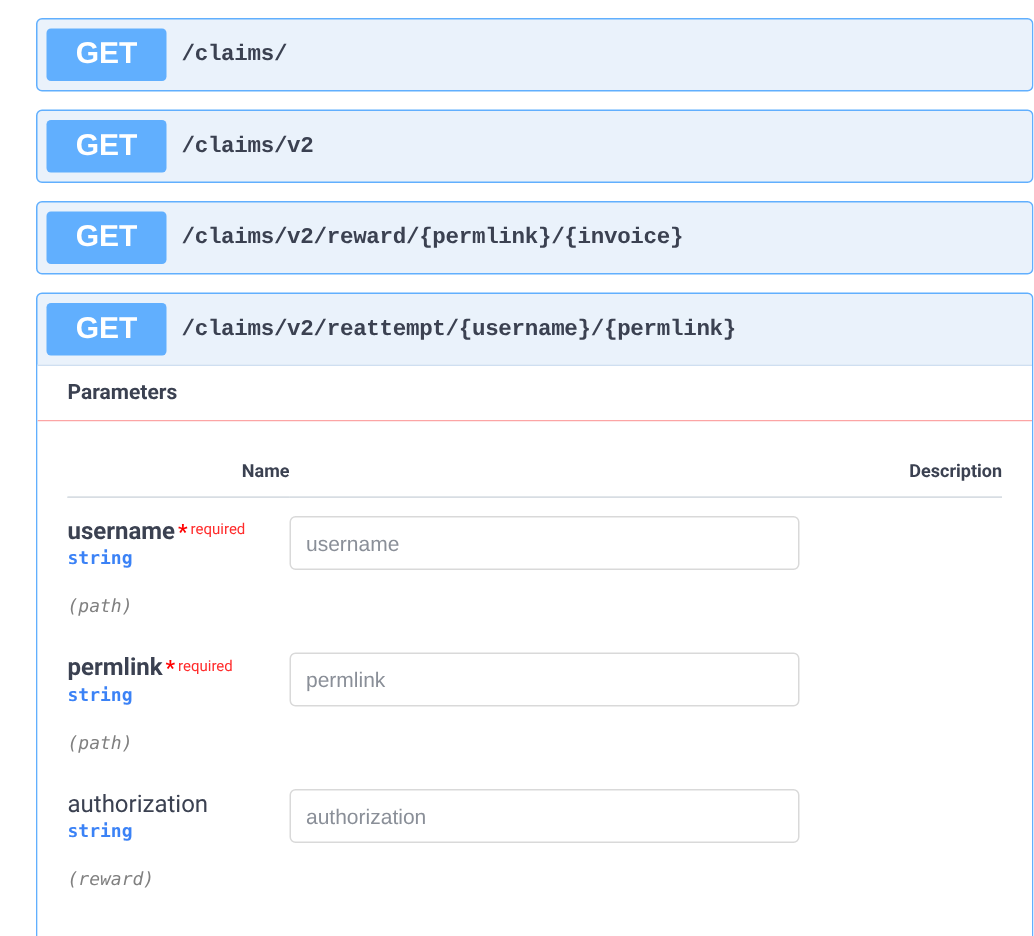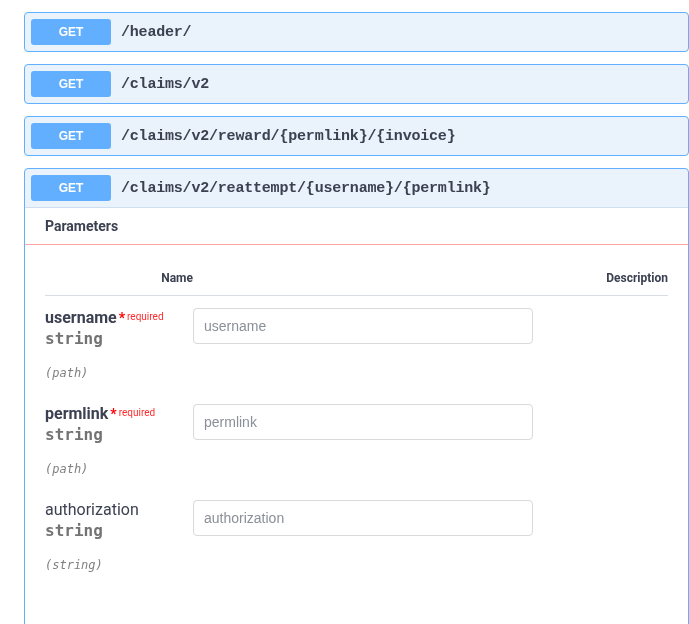--- a/index.html
+++ b/index.html
@@ -23,21 +23,21 @@
   .opblock-summary {
     display: flex;
     align-items: center;
     padding: 6px;
     cursor: pointer;
   }
   .method-badge {
     background: #61affe;
     color: #fff;
     font-weight: 700;
-    font-size: 12px;
+    font-size: 20px;
     padding: 6px 0;
     width: 80px;
     text-align: center;
     border-radius: 3px;
     margin-right: 10px;
     font-family: -apple-system, sans-serif;
   }
   .path {
     font-family: "SFMono-Regular", Consolas, "Liberation Mono", Menlo, monospace;
     font-size: 15px;
@@ -90,23 +90,23 @@
   .required-text {
     color: #ff2b2b;
     font-size: 10px;
     font-weight: 400;
     padding-left: 2px;
     position: relative;
     top: -3px;
   }
   .param-type {
     font-family: "SFMono-Regular", Consolas, monospace;
-    font-size: 16px;
+    font-size: 12px;
     font-weight: 600;
-    color: #737373;
+    color: #3b82f6;
     margin-top: 2px;
   }
   .param-in {
     font-family: "SFMono-Regular", Consolas, monospace;
     font-size: 12px;
     font-style: italic;
     color: #808080;
     margin-top: 18px;
   }
   input.param-input {
@@ -120,21 +120,21 @@
     color: #3b4151;
   }
   input.param-input::placeholder { color: #8a8f98; }
 </style>
 </head>
 <body>
 
 <div class="opblock">
   <div class="opblock-summary">
     <span class="method-badge">GET</span>
-    <span class="path">/header/</span>
+    <span class="path">/claims/</span>
   </div>
 </div>
 
 <div class="opblock">
   <div class="opblock-summary">
     <span class="method-badge">GET</span>
     <span class="path">/claims/v2</span>
   </div>
 </div>
 
@@ -189,21 +189,21 @@
               <input class="param-input" type="text" placeholder="permlink" style="">
             </td>
           </tr>
 
           <tr>
             <td>
               <div>
                 <span class="param-name" style="font-weight:400">authorization</span>
               </div>
               <div class="param-type">string</div>
-              <div class="param-in">(string)</div>
+              <div class="param-in">(reward)</div>
             </td>
             <td>
               <input class="param-input" type="text" placeholder="authorization" style="">
             </td>
           </tr>
         </tbody>
       </table>
     </div>
   </div>
 </div>

